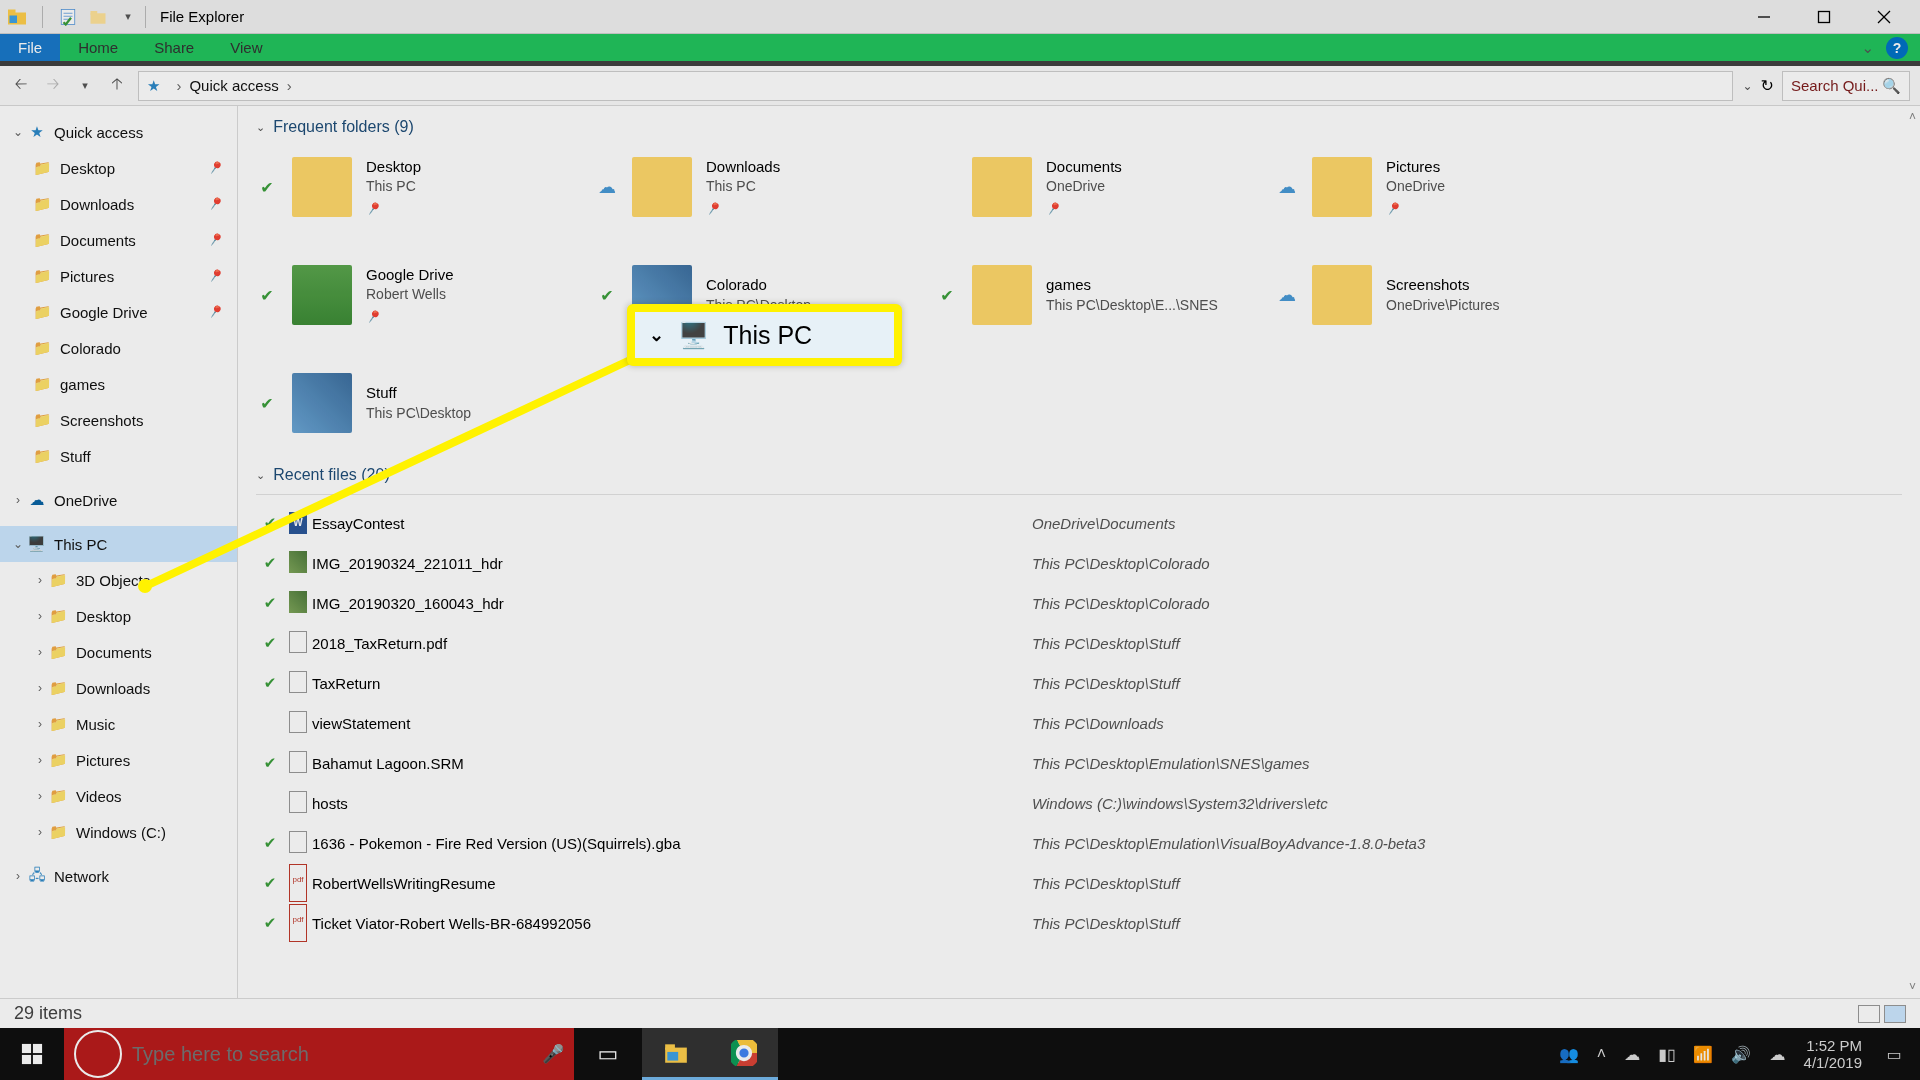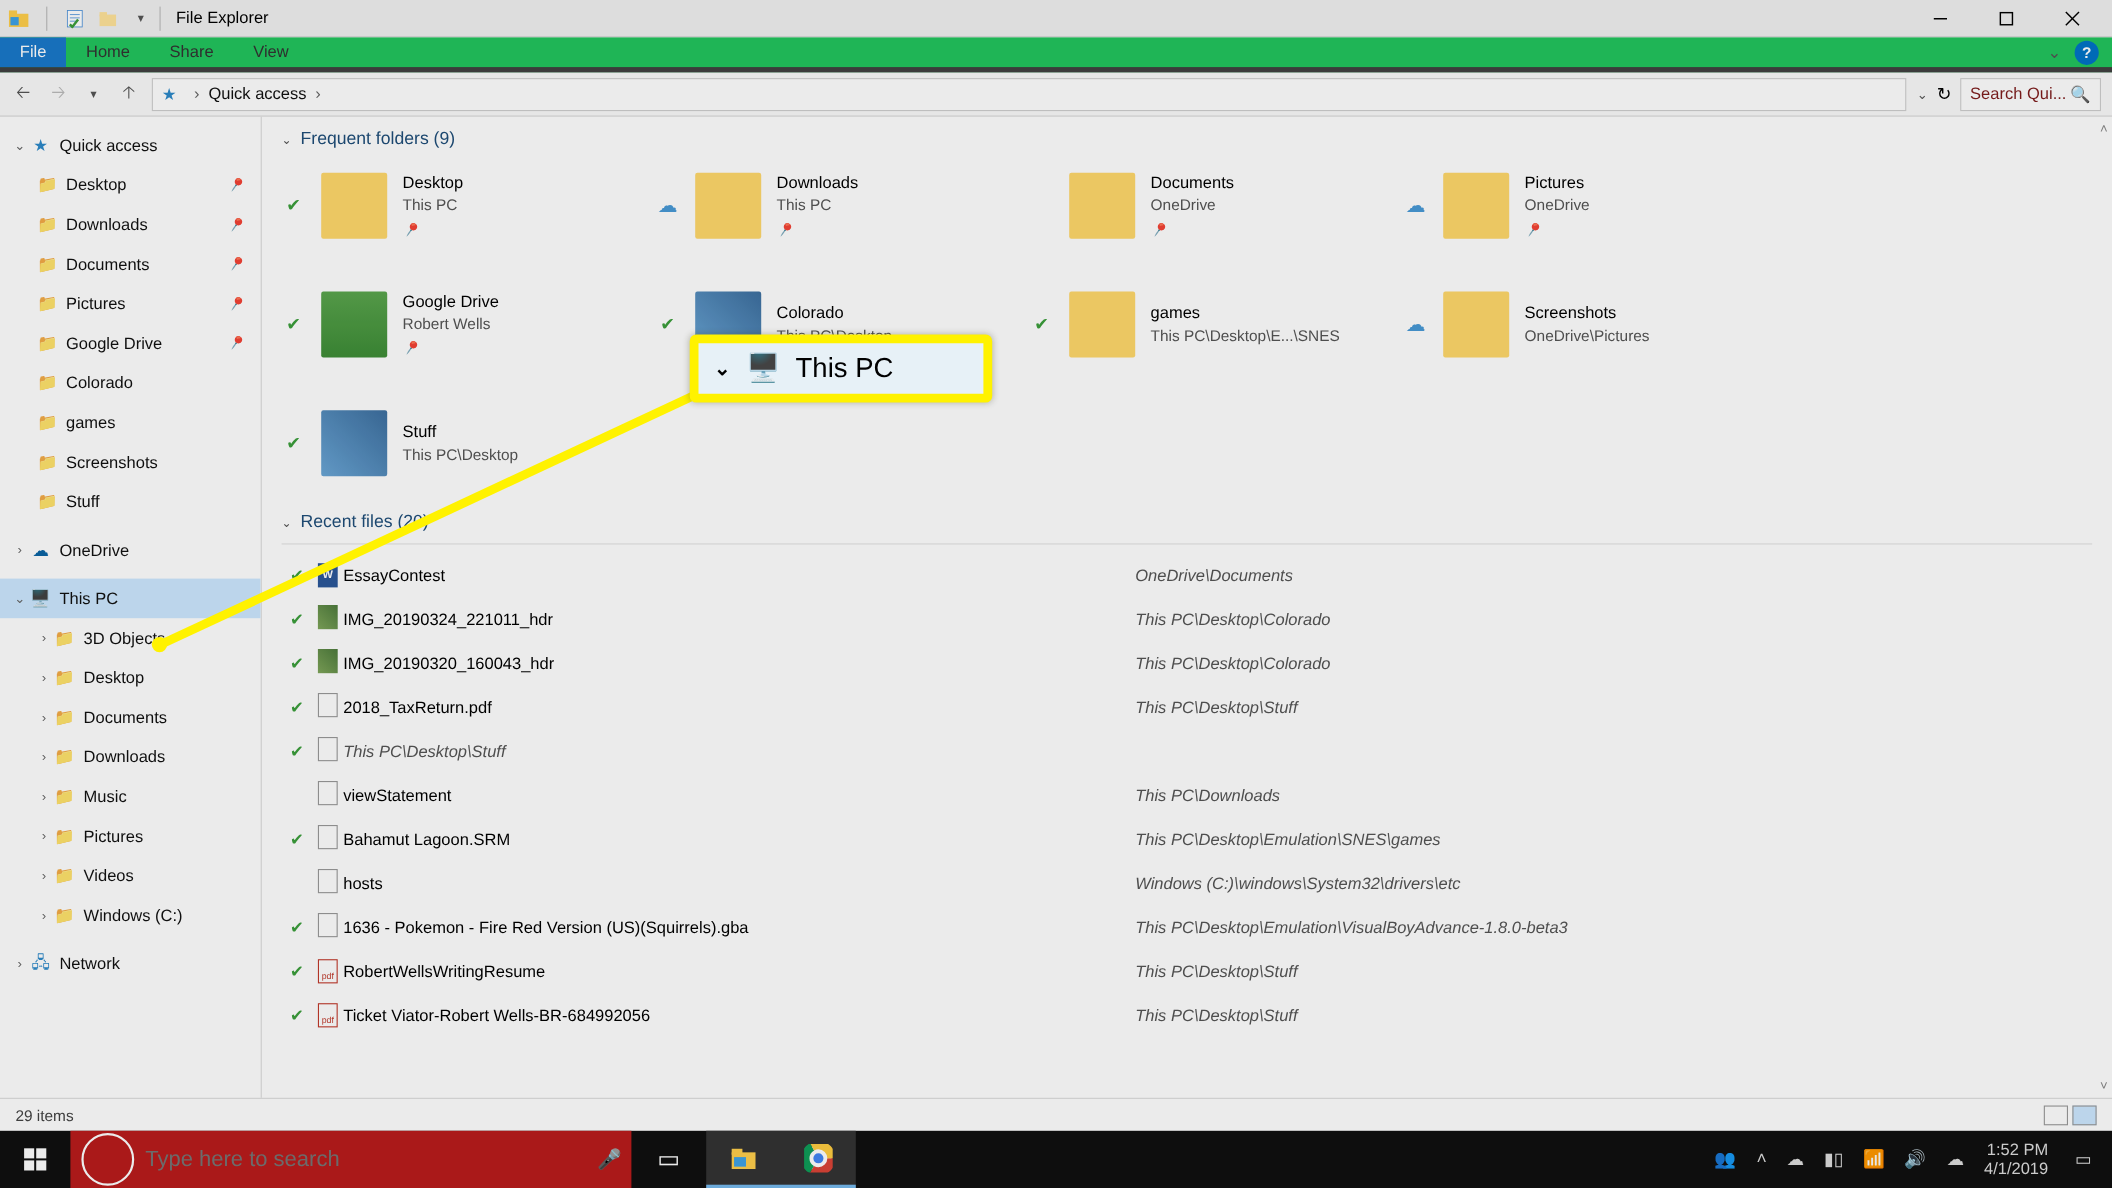--- a/index.html
+++ b/index.html
@@ -59,23 +59,23 @@
 .cloud{width:22px;color:#4899d6;font-size:18px;text-align:center;}
 
 .files{padding:0 18px;}
 .file-row{height:40px;display:flex;align-items:center;font-size:15px;}
 .file-row .statusico{width:28px;color:#3b9e3b;text-align:center;}
 .file-row .fileico{width:28px;text-align:center;}
 .file-row .fname{flex:0 0 720px;color:#000;}
 .file-row .fpath{color:#555;font-style:italic;}
 .docsq{display:inline-block;width:18px;height:22px;border:1px solid #999;background:#fff;}
 .wordico{display:inline-block;width:18px;height:22px;background:#2b579a;color:#fff;font-size:10px;font-weight:bold;line-height:22px;text-align:center;}
-.pdfico{display:inline-block;width:18px;height:22px;border:1px solid #c0392b;color:#c0392b;font-size:8px;text-align:center;line-height:10px;padding-top:10px;}
-
-.status{height:30px;border-top:1px solid #ddd;display:flex;align-items:center;padding:0 14px;font-size:14px;color:#444;}
+.pdfico{display:inline-block;width:18px;height:38px;border:1px solid #c0392b;color:#c0392b;font-size:8px;text-align:center;line-height:10px;padding-top:10px;}
+
+.status{height:30px;border-top:1px solid #ddd;display:flex;align-items:center;padding:0 14px;font-size:18px;color:#444;}
 .status .views{margin-left:auto;display:flex;gap:4px;}
 .status .views span{width:22px;height:18px;border:1px solid #999;}
 
 .taskbar{height:52px;background:#101010;display:flex;align-items:center;color:#fff;}
 .taskbar .start{width:64px;display:flex;align-items:center;justify-content:center;}
 .taskbar .searchwrap{display:flex;align-items:center;background:#b91c1c;height:52px;width:510px;}
 .taskbar .cortana{width:48px;height:48px;border:2px solid #fff;border-radius:50%;margin:0 10px;}
 .taskbar .searchwrap input{flex:1;background:transparent;border:none;color:#eee;font-size:20px;outline:none;}
 .taskbar .mic{width:40px;text-align:center;color:#bbb;font-size:18px;}
 .taskbar .pin-apps{display:flex;height:52px;}
@@ -405,20 +405,21 @@
     </div>
         <div class="file-row">
       <span class="statusico">✔</span>
       <span class="fileico"><span class="docsq"></span></span>
       <span class="fname">2018_TaxReturn.pdf</span>
       <span class="fpath">This PC\Desktop\Stuff</span>
     </div>
         <div class="file-row">
       <span class="statusico">✔</span>
       <span class="fileico"><span class="docsq"></span></span>
+      <span class="fname">TaxReturn</span>
       <span class="fpath">This PC\Desktop\Stuff</span>
     </div>
         <div class="file-row">
       <span class="statusico"></span>
       <span class="fileico"><span class="docsq"></span></span>
       <span class="fname">viewStatement</span>
       <span class="fpath">This PC\Downloads</span>
     </div>
         <div class="file-row">
       <span class="statusico">✔</span>

